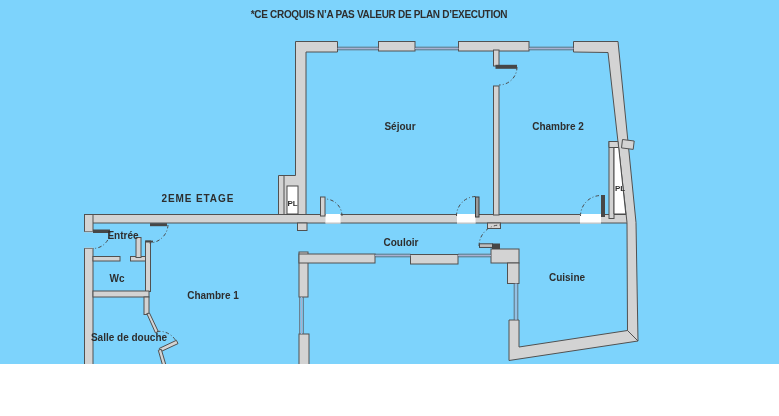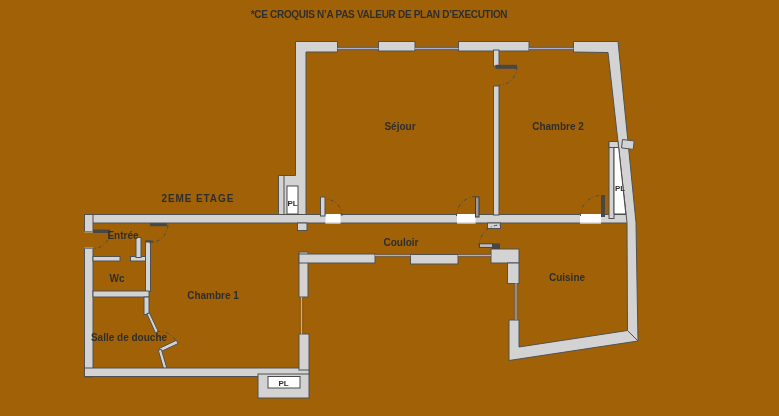--- a/index.html
+++ b/index.html
@@ -1,16 +1,16 @@
 <!DOCTYPE html>
 <html><head>
 <meta charset="utf-8">
 <style>
   html,body{margin:0;padding:0;background:#ffffff;}
-  #page{position:relative;width:779px;height:416px;background:#a16207;overflow:hidden;
+  #page{position:relative;width:779px;height:364px;background:#7dd3fc;overflow:hidden;
         font-family:"Liberation Sans", sans-serif;}
   svg{position:absolute;left:0;top:0;}
   .lbl{fill:#2e2e2e;font-family:"Liberation Sans", sans-serif;font-weight:700;font-size:10px;}
   .sm{fill:#2e2e2e;font-family:"Liberation Sans", sans-serif;font-weight:700;font-size:8px;}
 </style>
 </head>
 <body>
 <div id="page">
 <svg width="779" height="416" viewBox="0 0 779 416">
   <g fill="#d3d3d3" stroke="#515151" stroke-width="1">

